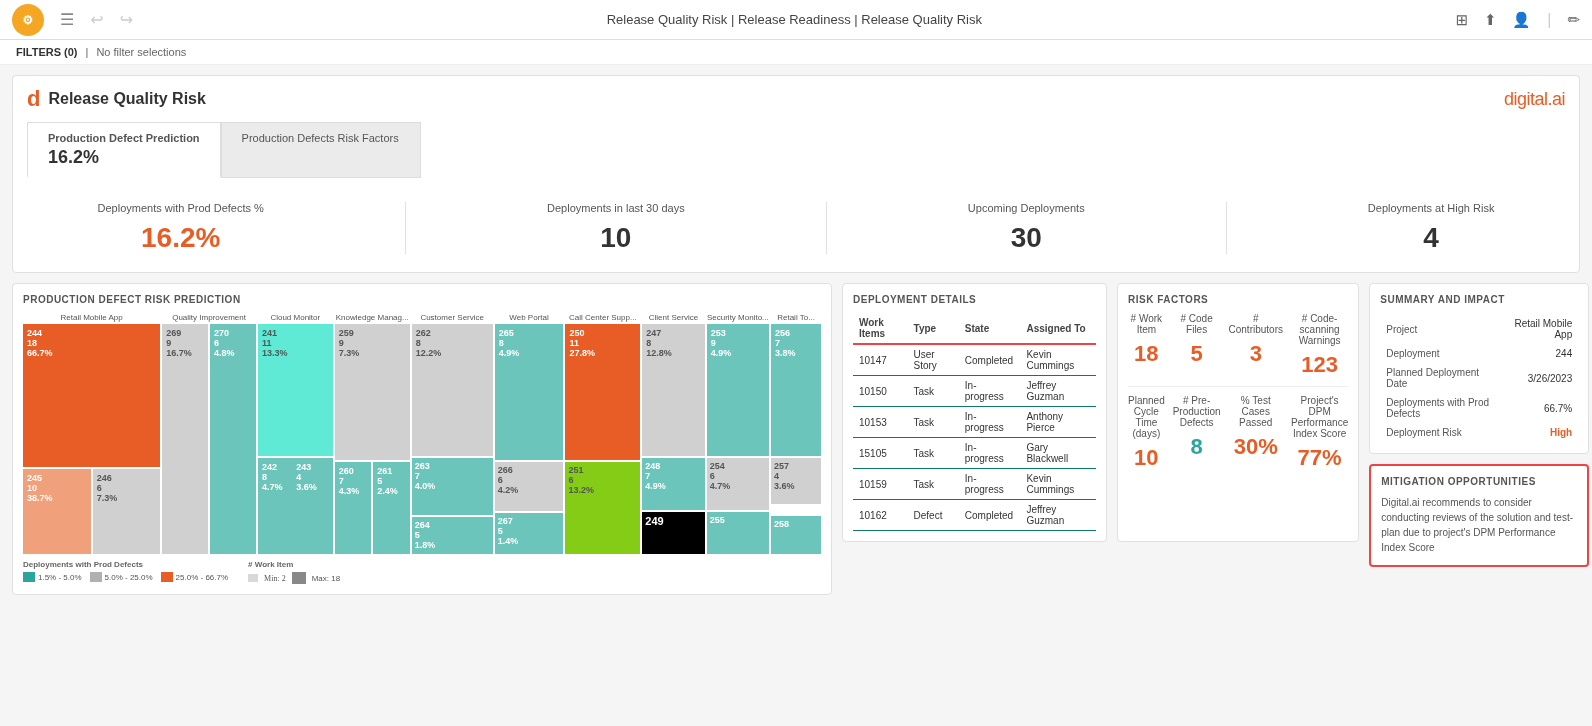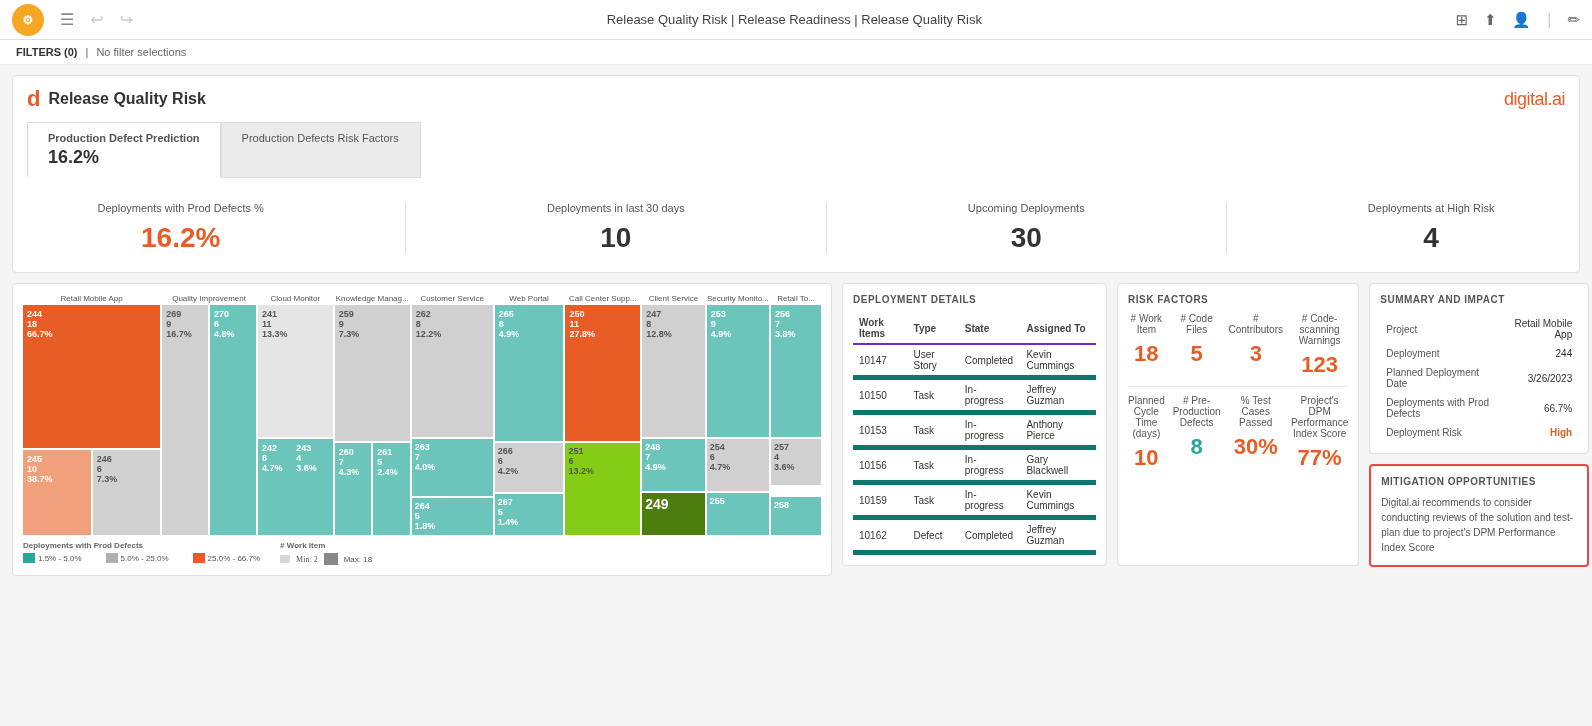--- a/index.html
+++ b/index.html
@@ -45,22 +45,22 @@
     
     .bottom-row { display: flex; gap: 10px; }
 
     
     .panel-treemap { background: #fff; border: 1px solid #e0e0e0; border-radius: 4px; padding: 10px; flex: 0 0 820px; }
     .panel-title { font-size: 10px; font-weight: 700; color: #555; text-transform: uppercase; letter-spacing: 0.5px; margin-bottom: 8px; }
 
     
     .panel-deployment { background: #fff; border: 1px solid #e0e0e0; border-radius: 4px; padding: 10px; flex: 0 0 265px; }
     .deployment-table { width: 100%; border-collapse: collapse; font-size: 10px; }
-    .deployment-table th { text-align: left; padding: 4px 6px; border-bottom: 2px solid #6d28d9; color: #444; font-weight: 700; font-size: 10px; }
-    .deployment-table td { padding: 4px 6px; border-bottom: 5px solid #0f766e; color: #333; }
+    .deployment-table th { text-align: left; padding: 4px 6px; border-bottom: 2px solid #ef4444; color: #444; font-weight: 700; font-size: 10px; }
+    .deployment-table td { padding: 4px 6px; border-bottom: 1px solid #0f766e; color: #333; }
 
     
     .right-col { display: flex; flex-direction: column; gap: 10px; flex: 1; }
 
     
     .panel-summary { background: #fff; border: 1px solid #e0e0e0; border-radius: 4px; padding: 10px; }
     .summary-table { width: 100%; font-size: 10px; }
     .summary-table tr td { padding: 3px 4px; }
     .summary-table .label-col { color: #555; }
     .summary-table .value-col { text-align: right; color: #333; font-weight: 500; }
@@ -154,20 +154,21 @@
       <div class="kpi-item">
         <div class="kpi-label">Deployments at High Risk</div>
         <div class="kpi-value">4</div>
       </div>
     </div>
   </div>
 
   <div class="bottom-row">
 
     <div class="panel-treemap">
+      <div class="panel-title">PRODUCTION DEFECT RISK PREDICTION</div>
 
       <div style="display:flex; gap:2px; font-size:8px; color:#555; margin-bottom:2px;">
         <div style="flex:2.2; text-align:center;">Retail Mobile App</div>
         <div style="flex:1.5; text-align:center;">Quality Improvement</div>
         <div style="flex:1.2; text-align:center;">Cloud Monitor</div>
         <div style="flex:1.2; text-align:center;">Knowledge Manag...</div>
         <div style="flex:1.3; text-align:center;">Customer Service</div>
         <div style="flex:1.1; text-align:center;">Web Portal</div>
         <div style="flex:1.2; text-align:center;">Call Center Supp...</div>
         <div style="flex:1.0; text-align:center;">Client Service</div>
@@ -206,21 +207,21 @@
             </div>
             <div style="flex:1; background:#6cc5bb; padding:4px; color:white; font-size:9px; font-weight:700; cursor:pointer;">
               <div>270</div>
               <div>6</div>
               <div>4.8%</div>
             </div>
           </div>
         </div>
 
         <div style="flex:1.2; display:flex; flex-direction:column; gap:2px;">
-          <div style="flex:1.4; background:#e5e5e5; padding:4px; color:#555; font-size:9px; font-weight:700; cursor:pointer;">
+          <div style="flex:1.4; background:#5eead4; padding:4px; color:#555; font-size:9px; font-weight:700; cursor:pointer;">
             <div>241</div>
             <div>11</div>
             <div>13.3%</div>
           </div>
           <div style="flex:1; background:#6cc5bb; padding:4px; color:white; font-size:9px; font-weight:700; cursor:pointer;">
             <div style="display:flex; gap:2px;">
               <div style="flex:1;">
                 <div>242</div>
                 <div>8</div>
                 <div>4.7%</div>
@@ -314,21 +315,21 @@
             <div>247</div>
             <div>8</div>
             <div>12.8%</div>
           </div>
           <div style="flex:1; display:flex; flex-direction:column; gap:2px;border-radius:18px;">
             <div style="flex:1; background:#6cc5bb; padding:3px; color:white; font-size:9px; font-weight:700; cursor:pointer;">
               <div>248</div>
               <div>7</div>
               <div>4.9%</div>
             </div>
-            <div style="flex:0.8; background:#4d7c0f; padding:3px; color:white; font-size:14px; font-weight:700; cursor:pointer;">
+            <div style="flex:0.8; background:#000000; padding:3px; color:white; font-size:11px; font-weight:700; cursor:pointer;">
               <div>249</div>
             </div>
           </div>
         </div>
 
         <div style="flex:1.0; display:flex; flex-direction:column; gap:2px;">
           <div style="flex:1.3; background:#6cc5bb; padding:4px; color:white; font-size:9px; font-weight:700; cursor:pointer;">
             <div>253</div>
             <div>9</div>
             <div>4.9%</div>
@@ -360,21 +361,21 @@
             <div style="flex:0.8; background:#6cc5bb; padding:3px; color:white; font-size:9px; font-weight:700; cursor:pointer;">
               <div>258</div>
             </div>
           </div>
         </div>
       </div>
 
       <div style="display:flex; gap:20px; margin-top:6px; align-items:flex-start;">
         <div>
           <div style="font-size:8px; color:#666; font-weight:600; margin-bottom:3px;">Deployments with Prod Defects</div>
-          <div style="display:flex; gap:24px;">
+          <div style="display:flex; gap:8px;">
             <div style="display:flex; align-items:center; gap:3px; font-size:8px; color:#555;">
               <span style="width:12px; height:10px; background:#2aa59a; display:inline-block;"></span>
               1.5% - 5.0%
             </div>
             <div style="display:flex; align-items:center; gap:3px; font-size:8px; color:#555;">
               <span style="width:12px; height:10px; background:#b0b0b0; display:inline-block;"></span>
               5.0% - 25.0%
             </div>
             <div style="display:flex; align-items:center; gap:3px; font-size:8px; color:#555;">
               <span style="width:12px; height:10px; background:#e85d26; display:inline-block;"></span>
@@ -422,21 +423,21 @@
                   <td>In-progress</td>
                   <td>Jeffrey Guzman</td>
                 </tr>
               <tr>
                   <td>10153</td>
                   <td>Task</td>
                   <td>In-progress</td>
                   <td>Anthony Pierce</td>
                 </tr>
               <tr>
-                  <td>10156</td>
+                  <td>15105</td>
                   <td>Task</td>
                   <td>In-progress</td>
                   <td>Gary Blackwell</td>
                 </tr>
               <tr>
                   <td>10159</td>
                   <td>Task</td>
                   <td>In-progress</td>
                   <td>Kevin Cummings</td>
                 </tr>

